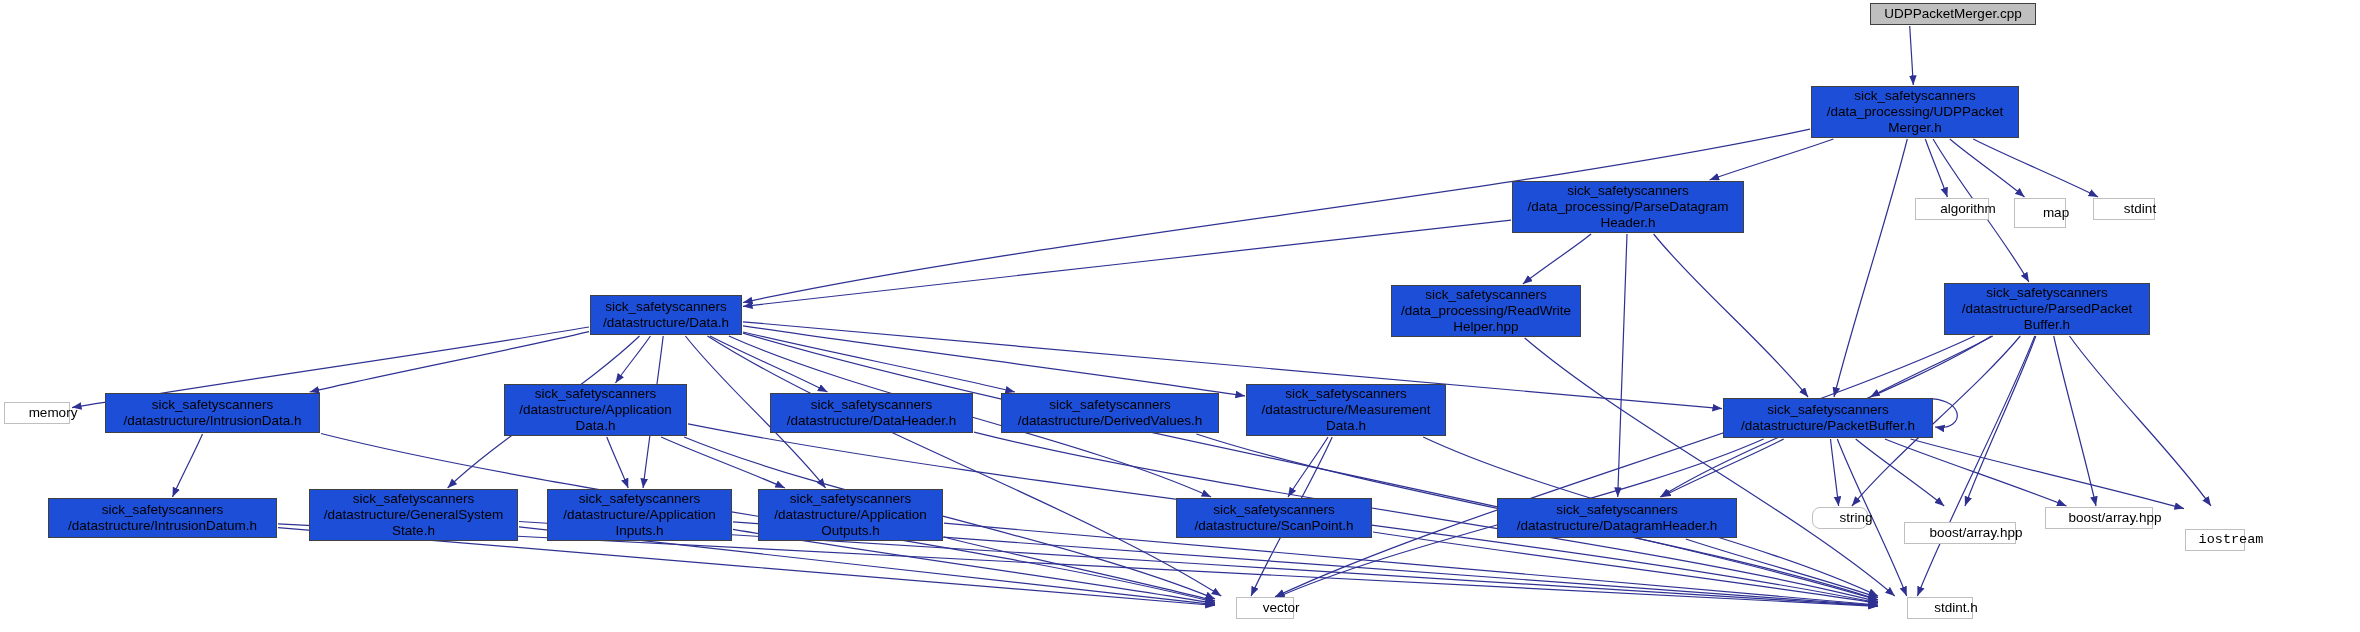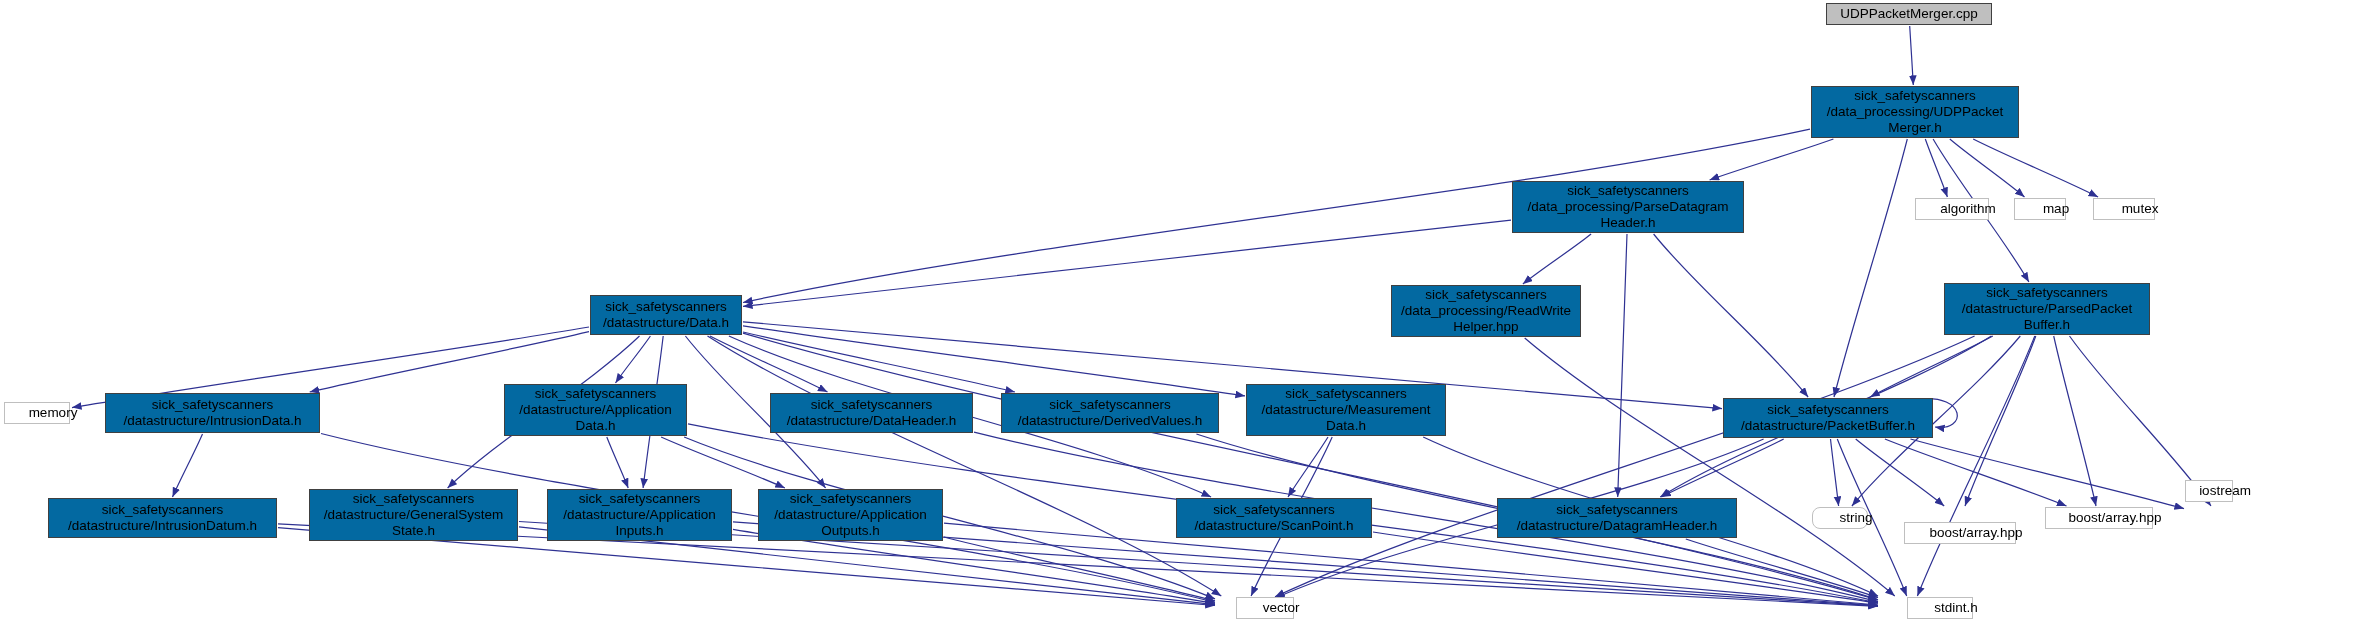--- a/index.html
+++ b/index.html
@@ -32,23 +32,24 @@
     text-align: center;
     line-height: 1.18;
     white-space: pre-line;
     color: #000000;
     cursor: pointer;
   }
   .node.header {
     background: #bfbfbf;
     border: 1px solid #404040;
     font-size: 13.5px;
+    margin-left: 44px;
   }
   .node.box {
-    background: #0369a1;
+    background: #1d4ed8;
     border: 1px solid #404040;
     font-size: 13.5px;
   }
   .node.sys {
     background: #ffffff;
     border: 1px solid #bfbfbf;
     font-size: 13.5px;
     padding-left: 32px;
   }
 </style>
@@ -130,22 +131,22 @@
   </svg>
   <div id="node-layer">
       <div class="node header" style="left: 1826px; top: 3px; width: 166px; height: 22px;">UDPPacketMerger.cpp</div>
       <div class="node box" style="left: 1811px; top: 86px; width: 208px; height: 52px;">sick_safetyscanners
 /data_processing/UDPPacket
 Merger.h</div>
       <div class="node box" style="left: 1512px; top: 181px; width: 232px; height: 52px;">sick_safetyscanners
 /data_processing/ParseDatagram
 Header.h</div>
       <div class="node sys" style="left: 1915px; top: 198px; width: 74px; height: 22px;">algorithm</div>
-      <div class="node sys" style="left: 2014px; top: 198px; width: 52px; height: 22px;">map</div>
-      <div class="node sys" style="left: 2093px; top: 198px; width: 62px; height: 22px;">mutex</div>
+      <div class="node sys" style="left: 2014px; top: 198px; width: 52px; height: 30px;">map</div>
+      <div class="node sys" style="left: 2093px; top: 198px; width: 62px; height: 22px;">stdint</div>
       <div class="node box" style="left: 1944px; top: 283px; width: 206px; height: 52px;">sick_safetyscanners
 /datastructure/ParsedPacket
 Buffer.h</div>
       <div class="node box" style="left: 1391px; top: 285px; width: 190px; height: 52px;">sick_safetyscanners
 /data_processing/ReadWrite
 Helper.hpp</div>
       <div class="node box" style="left: 590px; top: 295px; width: 152px; height: 40px;">sick_safetyscanners
 /datastructure/Data.h</div>
       <div class="node sys" style="left: 4px; top: 402px; width: 66px; height: 22px;">memory</div>
       <div class="node box" style="left: 105px; top: 393px; width: 215px; height: 40px;">sick_safetyscanners
@@ -173,17 +174,17 @@
       <div class="node box" style="left: 758px; top: 489px; width: 185px; height: 52px;">sick_safetyscanners
 /datastructure/Application
 Outputs.h</div>
       <div class="node box" style="left: 1176px; top: 498px; width: 196px; height: 40px;">sick_safetyscanners
 /datastructure/ScanPoint.h</div>
       <div class="node box" style="left: 1497px; top: 498px; width: 240px; height: 40px;">sick_safetyscanners
 /datastructure/DatagramHeader.h</div>
       <div class="node sys" style="left: 1812px; top: 507px; width: 56px; height: 22px; border-radius: 8px;">string</div>
       <div class="node sys" style="left: 1904px; top: 522px; width: 112px; height: 22px;">boost/array.hpp</div>
       <div class="node sys" style="left: 2045px; top: 507px; width: 108px; height: 22px;">boost/array.hpp</div>
-      <div class="node sys" style="left: 2185px; top: 480px; width: 48px; height: 22px;">iostream</div>
+      <div class="node sys" style="left: 2185px; top: 529px; width: 60px; height: 22px; font-family: Liberation Mono, monospace;">iostream</div>
       <div class="node sys" style="left: 1216px; top: 597px; width: 58px; height: 22px; margin-left: 20px;">vector</div>
       <div class="node sys" style="left: 1879px; top: 597px; width: 66px; height: 22px; margin-left: 28px;">stdint.h</div>
     </div>
 </div>
 
 </body></html>

